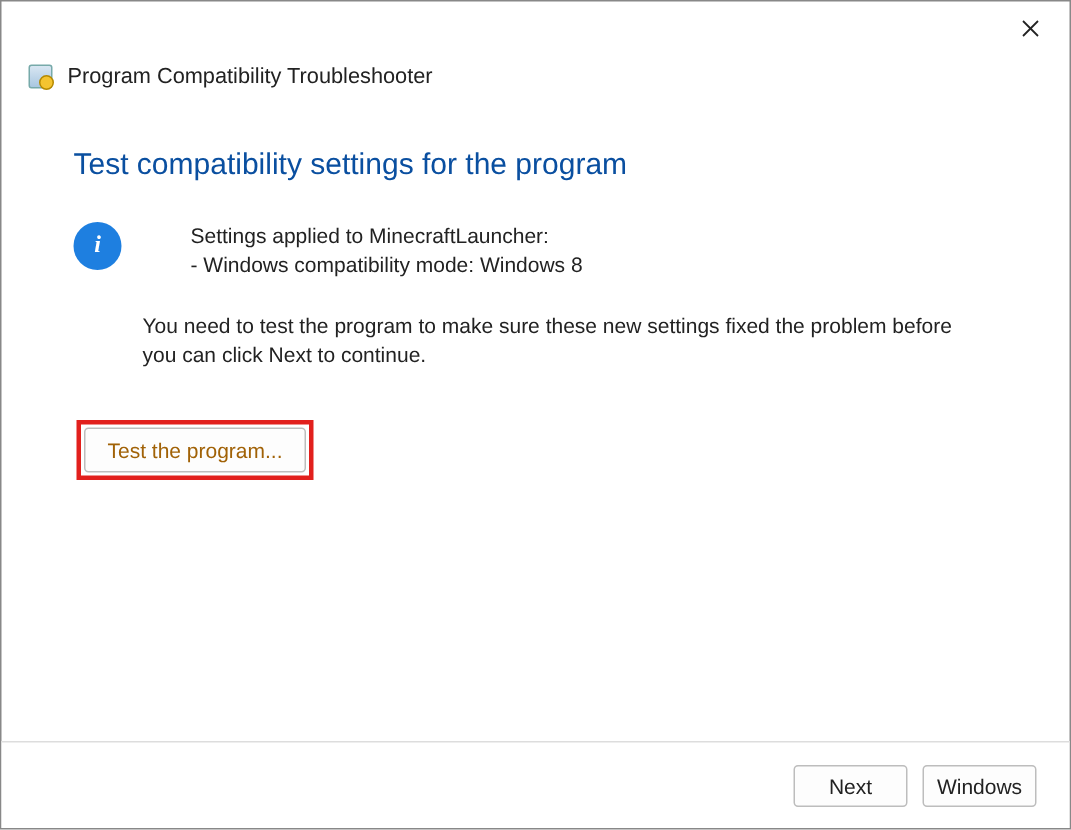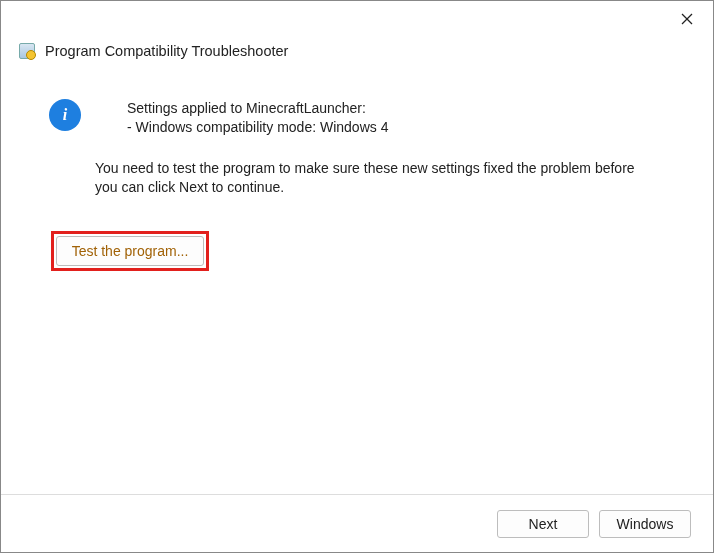--- a/index.html
+++ b/index.html
@@ -17,49 +17,50 @@
     .info-row { display: flex; gap: 14px; align-items: flex-start; }
     .info-icon { width: 32px; height: 32px; background: #1e7fe0; border-radius: 50%; display: flex; align-items: center; justify-content: center; flex-shrink: 0; }
     .info-icon span { color: #fff; font-family: Georgia, serif; font-style: italic; font-size: 16px; font-weight: bold; }
     .info-text { font-size: 14px; color: #222; line-height: 1.35; margin-left: 32px; }
     .info-text .line1 { }
     .info-text .line2 { }
     .desc { font-size: 14px; color: #222; margin: 22px 0 12px 46px; line-height: 1.35; max-width: 560px; }
     .highlight-box { border: 3px solid #e2201d; display: inline-block; margin: 22px 0 0 2px; padding: 2px; }
     .test-btn { border: 1px solid #bdbdbd; background: #fdfdfd; color: #a16207; font-size: 14px; padding: 6px 14px; cursor: pointer; font-family: inherit; min-width: 148px; text-align: center; border-radius: 3px; }
     .footer { border-top: 1px solid #ddd; height: 58px; display: flex; justify-content: flex-end; align-items: center; padding-right: 22px; gap: 10px; background:#fff; }
-    .footer-btn { border: 1px solid #bdbdbd; background: #fdfdfd; color: #222; font-size: 14px; padding: 5px 0; width: 92px; cursor: pointer; font-family: inherit; border-radius: 3px; }
+    .footer-btn { border: 1px solid #bdbdbd; background: #fdfdfd; color: #222; font-size: 14px; padding: 5px 0; width: 76px; cursor: pointer; font-family: inherit; border-radius: 3px; }
   </style>
 </head>
 <body>
 
 <div class="window">
   <div class="titlebar">
     <div class="close-btn">
       <svg viewBox="0 0 12 12">
           <line x1="1" y1="1" x2="11" y2="11" stroke="#222" stroke-width="1.2"></line>
           <line x1="11" y1="1" x2="1" y2="11" stroke="#222" stroke-width="1.2"></line>
         </svg>
     </div>
   </div>
 
   <div class="header-row">
     <div class="app-icon"></div>
     <div class="header-title">Program Compatibility Troubleshooter</div>
   </div>
 
   <div class="content">
+    <h1 class="heading">Test compatibility settings for the program</h1>
 
     <div class="info-row">
       <div class="info-icon">
           <span>i</span>
         </div>
       <div class="info-text">
         <div class="line1">Settings applied to MinecraftLauncher:</div>
-        <div class="line2">- Windows compatibility mode: Windows 4</div>
+        <div class="line2">- Windows compatibility mode: Windows 8</div>
       </div>
     </div>
 
     <div class="desc">You need to test the program to make sure these new settings fixed the problem before you can click Next to continue.</div>
 
     <div class="highlight-box">
       <button class="test-btn">Test the program...</button>
     </div>
   </div>
 

